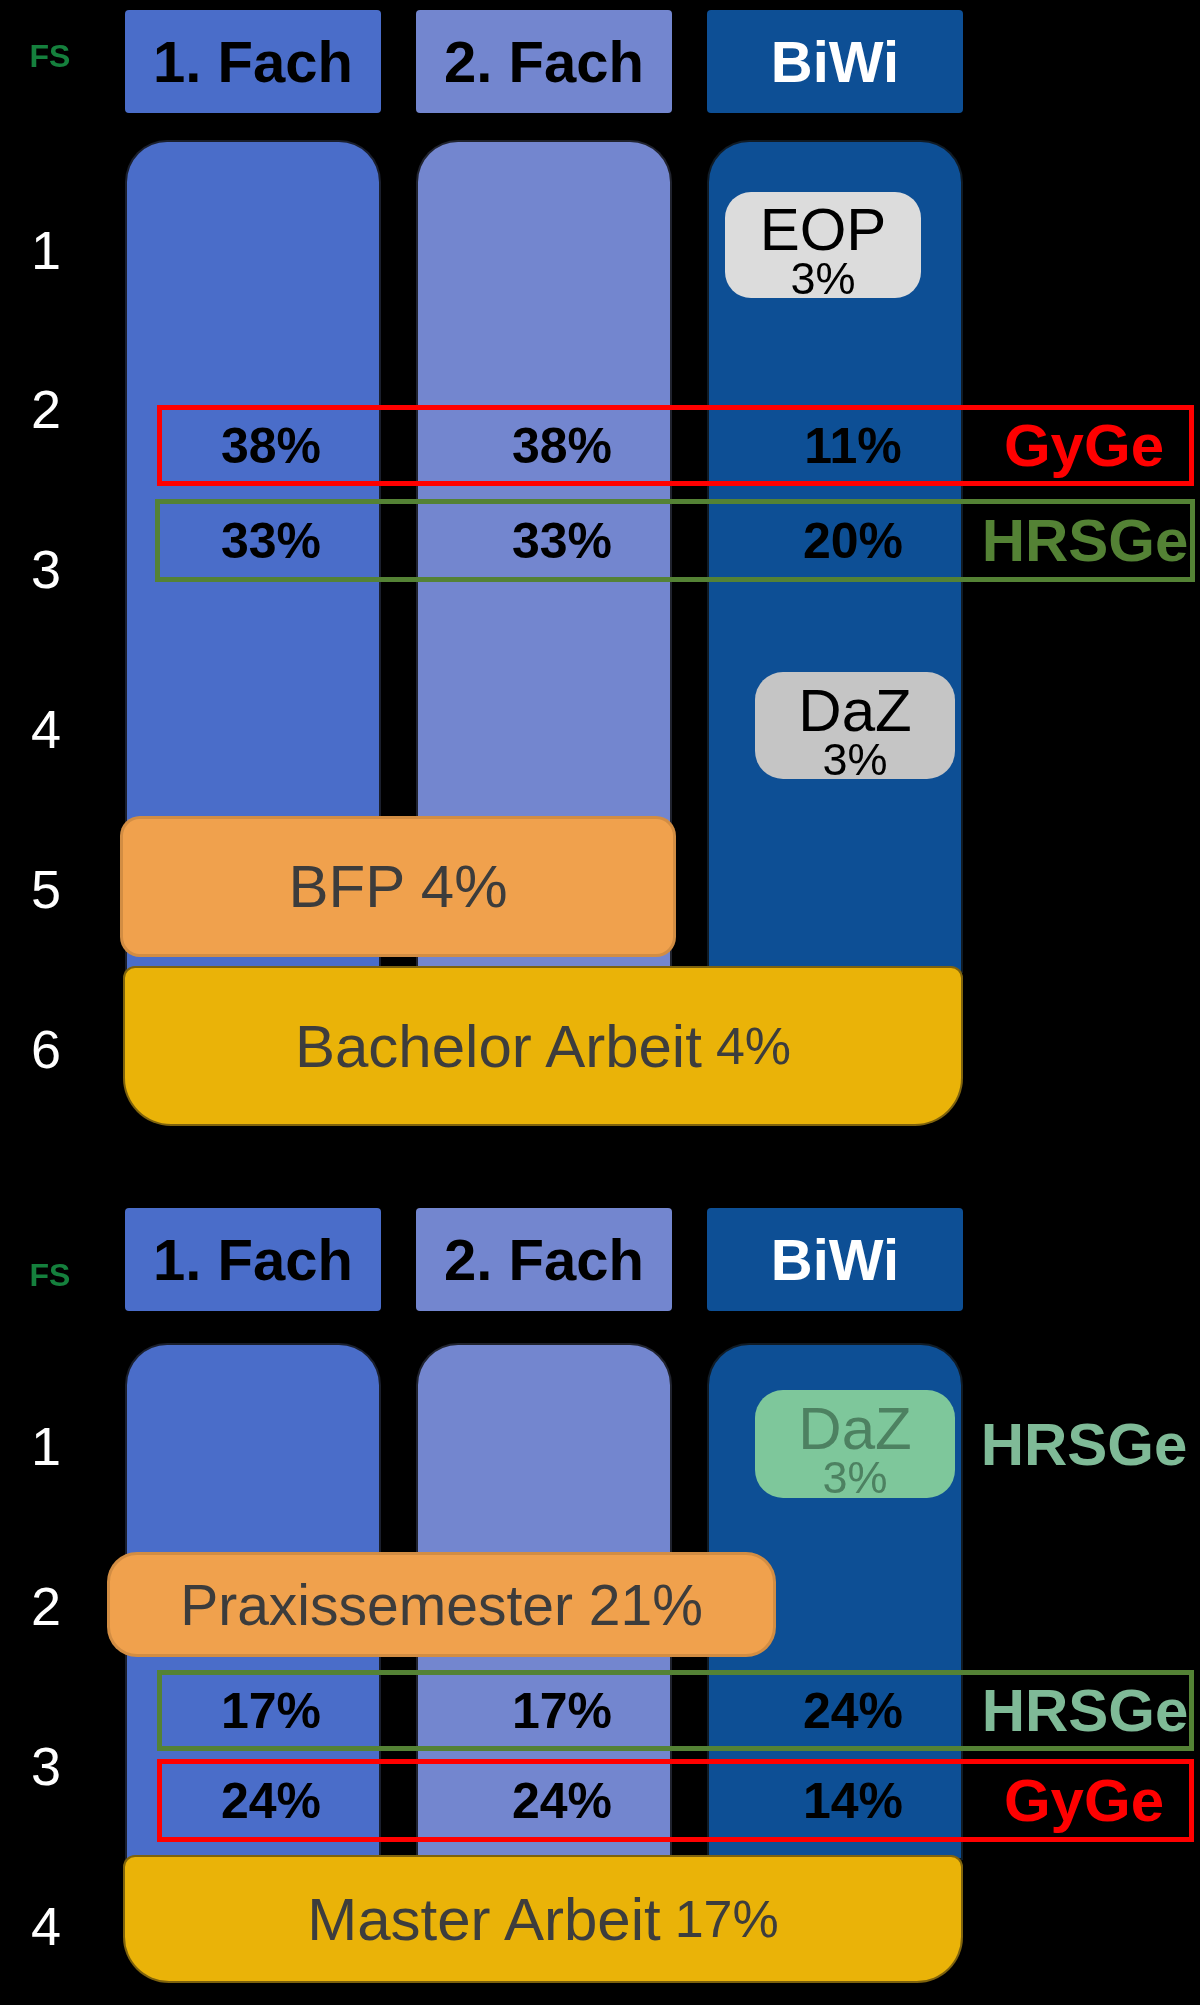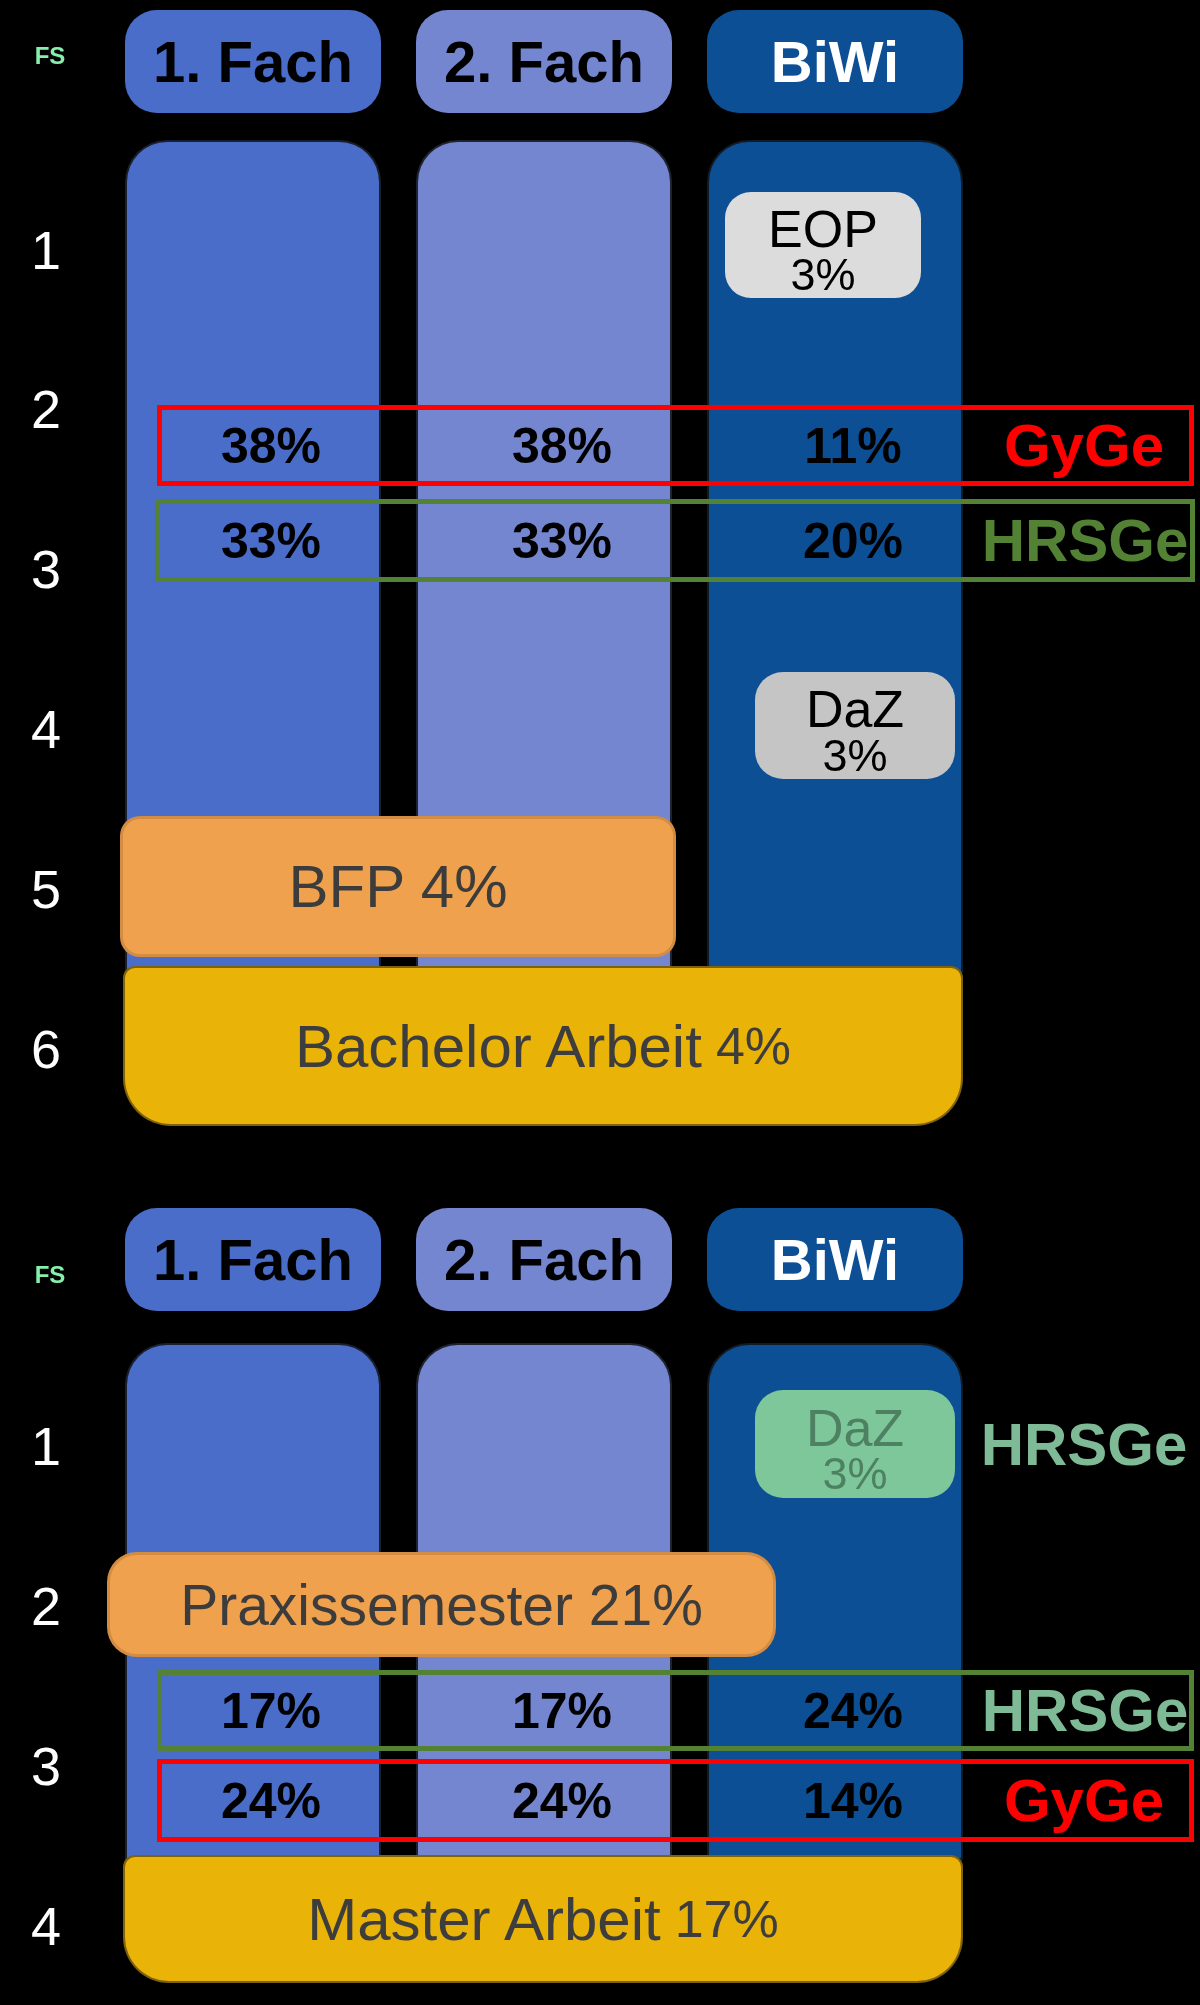--- a/index.html
+++ b/index.html
@@ -3,27 +3,27 @@
 <meta charset="utf-8">
 <style>
   * { box-sizing: border-box; margin: 0; padding: 0; }
   html,body { background:#000; }
   .canvas{
     position:relative; width:1200px; height:2005px; background:#000;
     font-family:"Liberation Sans", sans-serif; overflow:hidden;
   }
   .abs{ position:absolute; }
   .cen{ display:flex; align-items:center; justify-content:center; }
-  .fs{ color:#86efac; font-weight:bold; font-size:24px; }
+  .fs{ color:#15803d; font-weight:bold; font-size:32px; }
   .sem{ color:#fff; font-size:54px; font-weight:400; }
-  .hdr{ border-radius:32px; font-weight:bold; font-size:58px; color:#000; }
+  .hdr{ border-radius:4px; font-weight:bold; font-size:58px; color:#000; }
   .hdr.biwi{ color:#fff; }
   .col{ border-radius:42px 42px 0 0; border:2px solid rgba(18,18,18,.85); }
   .pill{ display:flex; flex-direction:column; align-items:center; justify-content:center; line-height:.95; color:#000; }
-  .pill .l1{ font-size:52px;margin-top:12px; }
+  .pill .l1{ font-size:60px;margin-top:12px; }
   .pill .l2{ font-size:45px; }
   .rect-red{ border:5px solid #ff0000; }
   .rect-green{ border:5px solid #548235; }
   .val{ font-size:50px; font-weight:600; color:#000;padding-left:36px; }
   .rowlab{ font-size:60px; font-weight:bold; }
   .red-t{ color:#ff0000; }
   .olive-t{ color:#548235; }
   .lgreen-t{ color:#7fba97; }
   .orangebox{ background:#f0a14d; color:#3c3c3c; border:3px solid rgba(0,0,0,.12); }
   .bigbar{ background:#eab308; color:#3d3d3d; border:2px solid rgba(18,18,18,.5); }

